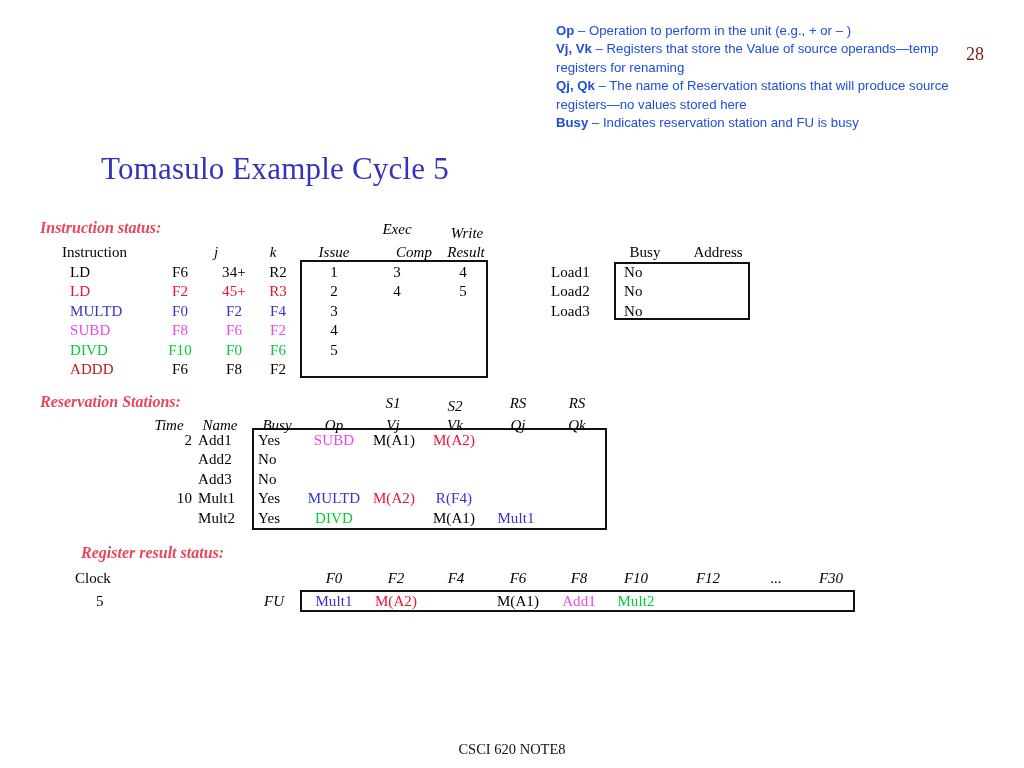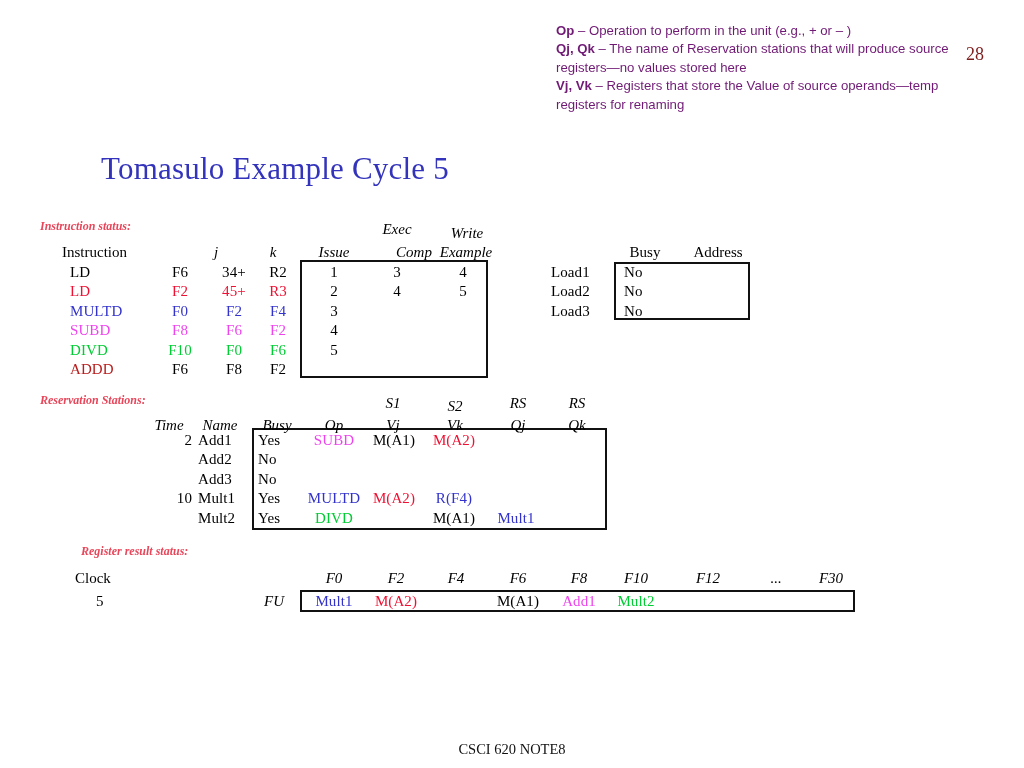--- a/index.html
+++ b/index.html
@@ -11,21 +11,21 @@
     overflow:hidden;
     -webkit-font-smoothing:antialiased;
   }
   .abs{position:absolute;}
 
   
   #note-block{
     left:556px; top:22px; width:400px;
     font-family:"Liberation Sans", sans-serif;
     font-size:13.2px; line-height:18.4px;
-    color:#701a75;
+    color:#1d4ed8;
   }
   #note-block .ln{white-space:normal;}
   #note-block b{font-weight:bold;}
 
   #page-number{
     left:966px; top:44px;
     font-family:"Liberation Serif", serif;
     font-size:18px; color:#7f1d1d;
   }
 
@@ -35,21 +35,21 @@
     font-family:"Liberation Serif", serif;
     font-size:31px; color:#3333bb;
     letter-spacing:.2px;
     white-space:nowrap;
   }
 
   
   .section-heading{
     font-family:"Liberation Serif", serif;
     font-style:italic; font-weight:bold;
-    font-size:12px; color:#e8465a;
+    font-size:16px; color:#e8465a;
     white-space:nowrap;
   }
   #instr-heading{left:40px; top:219px;}
   #rs-heading{left:40px; top:393px;}
   #reg-heading{left:40px; top:544px;margin-left:41px;}
 
   
   .cell{
     font-family:"Liberation Serif", serif;
     font-size:15px;
@@ -94,45 +94,48 @@
   }
 </style>
 </head>
 <body>
 
 <div class="abs" id="note-block">
   <div class="ln">
     <b>Op</b><span> – Operation to perform in the unit (e.g., + or – )</span>
   </div>
   <div class="ln">
+    <b>Vj, Vk</b><span> – Registers that store the Value of source operands—temp registers for renaming</span>
+  </div>
+  <div class="ln">
     <b>Qj, Qk</b><span> – The name of Reservation stations that will produce source registers—no values stored here</span>
   </div>
   <div class="ln">
-    <b>Vj, Vk</b><span> – Registers that store the Value of source operands—temp registers for renaming</span>
+    <b>Busy</b><span> – Indicates reservation station and FU is busy</span>
   </div>
 </div>
 
 <div class="abs" id="page-number">28</div>
 
 <div class="abs" id="slide-title">Tomasulo Example Cycle 5</div>
 
 <div class="abs section-heading" id="instr-heading">Instruction status:</div>
 
 <div class="abs box" id="instr-box"></div>
 <div class="abs box" id="load-box"></div>
 
 <div id="instr-layer">
     <div class="abs hdr ctr" style="left: 360px; top: 221px; width: 74px;">Exec</div>
     <div class="abs hdr ctr" style="left: 430px; top: 225px; width: 74px;">Write</div>
     <div class="abs hdr-up" style="left: 62px; top: 244px;">Instruction</div>
     <div class="abs hdr ctr" style="left: 196px; top: 244px; width: 40px;">j</div>
     <div class="abs hdr ctr" style="left: 253px; top: 244px; width: 40px;">k</div>
     <div class="abs hdr ctr" style="left: 303px; top: 244px; width: 62px;">Issue</div>
     <div class="abs hdr ctr" style="left: 379px; top: 244px; width: 70px;">Comp</div>
-    <div class="abs hdr ctr" style="left: 429px; top: 244px; width: 74px;">Example</div>
+    <div class="abs hdr ctr" style="left: 429px; top: 244px; width: 74px;">Result</div>
     <div class="abs cell" style="left: 70px; top: 264px; color: rgb(0, 0, 0);">LD</div>
     <div class="abs cell ctr" style="left: 159px; top: 264px; width: 42px; color: rgb(0, 0, 0);">F6</div>
     <div class="abs cell ctr" style="left: 212px; top: 264px; width: 44px; color: rgb(0, 0, 0);">34+</div>
     <div class="abs cell ctr" style="left: 259px; top: 264px; width: 38px; color: rgb(0, 0, 0);">R2</div>
     <div class="abs cell ctr" style="left: 303px; top: 264px; width: 62px; color: rgb(0, 0, 0);">1</div>
     <div class="abs cell ctr" style="left: 364px; top: 264px; width: 66px; color: rgb(0, 0, 0);">3</div>
     <div class="abs cell ctr" style="left: 428px; top: 264px; width: 70px; color: rgb(0, 0, 0);">4</div>
     <div class="abs cell" style="left: 70px; top: 283px; color: rgb(238, 17, 51);">LD</div>
     <div class="abs cell ctr" style="left: 159px; top: 283px; width: 42px; color: rgb(238, 17, 51);">F2</div>
     <div class="abs cell ctr" style="left: 212px; top: 283px; width: 44px; color: rgb(238, 17, 51);">45+</div>

